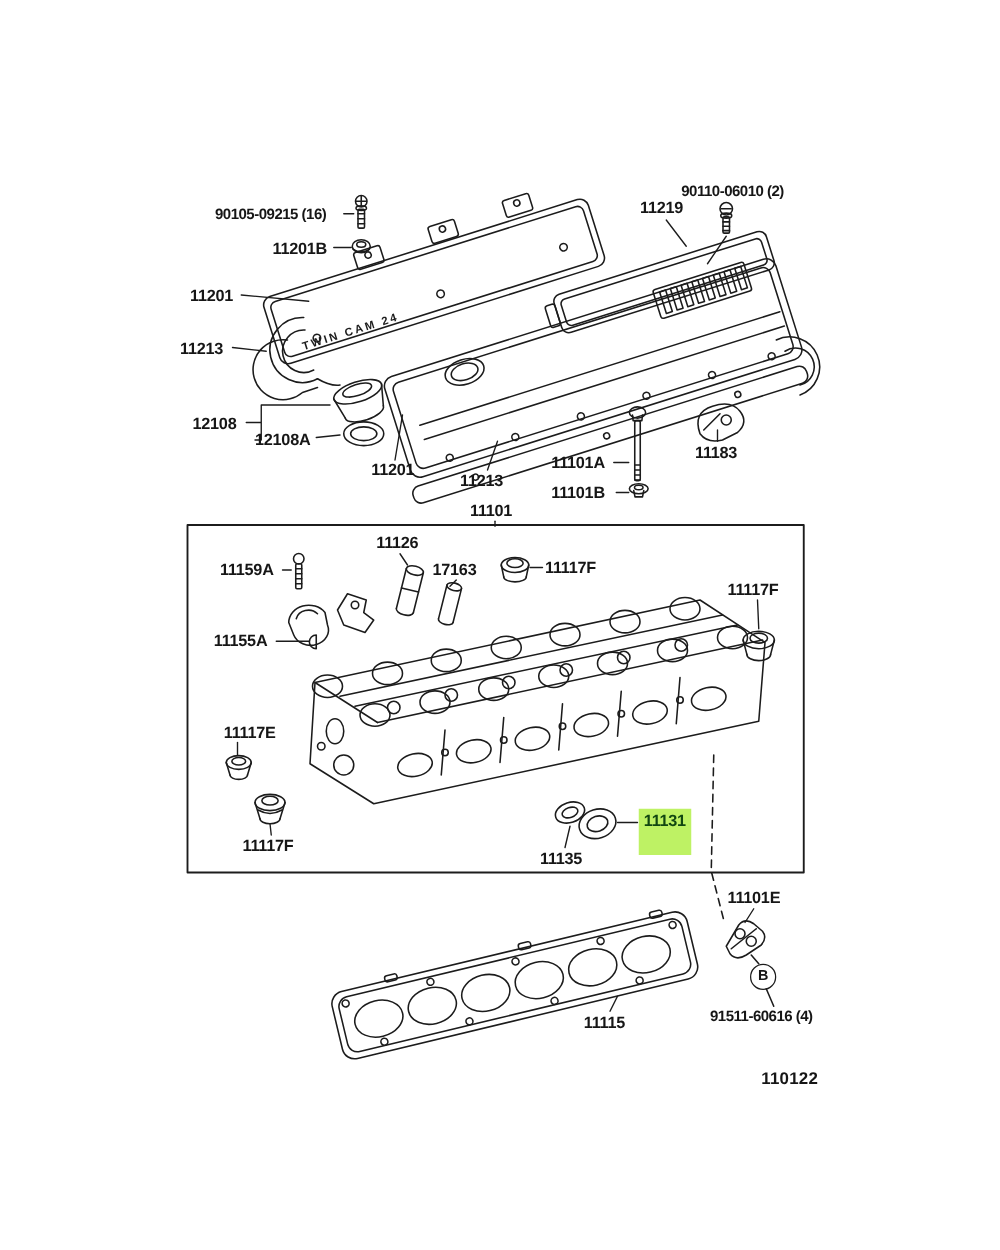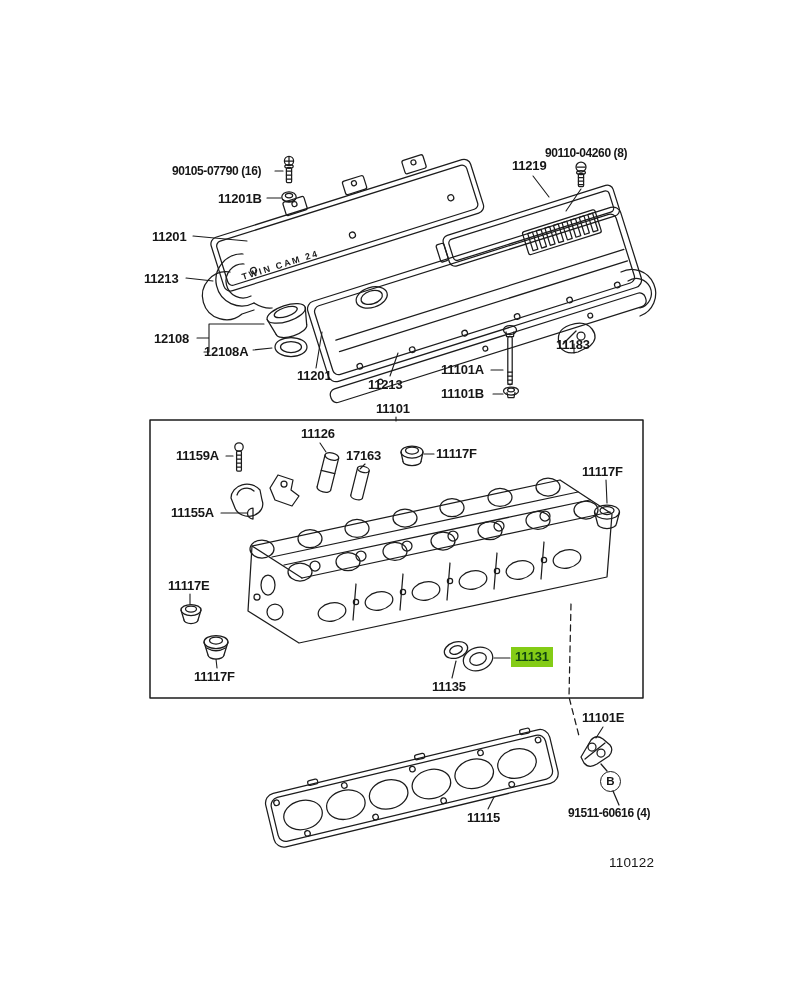--- a/index.html
+++ b/index.html
@@ -2,22 +2,22 @@
 <html><head>
 <meta charset="utf-8">
 <style>
   html,body{margin:0;padding:0;background:#ffffff;}
   .stage{position:relative;width:800px;height:1000px;background:#ffffff;overflow:hidden;
          font-family:"Liberation Sans",sans-serif;}
   svg{position:absolute;left:0;top:0;}
   .lbl{position:absolute;font-weight:bold;font-size:13px;color:#161616;
        white-space:nowrap;letter-spacing:-0.2px;line-height:15px;cursor:pointer;}
   .lbl.small{font-size:12px;letter-spacing:-0.4px;}
-  .lbl.hl{background:#84cc16;color:#114711;padding:1px 4px 2px 4px;line-height:17px;}
-  .code{position:absolute;font-weight:normal;font-size:13.5px;color:#161616;letter-spacing:0.2px;}
+  .lbl.hl{background:#bef264;color:#114711;padding:1px 4px 19px 4px;line-height:17px;}
+  .code{position:absolute;font-weight:bold;font-size:13.5px;color:#161616;letter-spacing:0.2px;}
   .bref{position:absolute;width:19px;height:19px;border:1.6px solid #1c1c1c;border-radius:50%;
         font-weight:bold;font-size:11.5px;color:#161616;text-align:center;line-height:19px;}
 </style>
 </head>
 <body>
 
 <div class="stage">
 
 <svg width="800" height="1000" viewBox="0 0 800 1000" stroke="#1c1c1c" fill="none" stroke-width="1.25" stroke-linecap="round" stroke-linejoin="round">
 
@@ -306,41 +306,41 @@
     <path d="M221,513 h26"></path>
     <path d="M190,594 v10"></path>
     <path d="M217,668 L216,659"></path>
     <path d="M510,658 L494,658"></path>
     <path d="M452,678 L456,661"></path>
     <path d="M603,727 L596,738"></path>
     <path d="M488,809 L494,797"></path>
   </g>
 </svg>
 
-<div class="lbl small" style="left:172px;top:164px">90105-07790 (16)</div>
+<div class="lbl small" style="left:172px;top:164px">90105-09215 (16)</div>
 <div class="lbl" style="left:218px;top:191px">11201B</div>
 <div class="lbl" style="left:512px;top:158px">11219</div>
-<div class="lbl small" style="left:545px;top:146px">90110-04260 (8)</div>
+<div class="lbl small" style="left:545px;top:146px">90110-06010 (2)</div>
 <div class="lbl" style="left:152px;top:229px">11201</div>
 <div class="lbl" style="left:144px;top:271px">11213</div>
 <div class="lbl" style="left:154px;top:331px">12108</div>
 <div class="lbl" style="left:204px;top:344px">12108A</div>
 <div class="lbl" style="left:297px;top:368px">11201</div>
 <div class="lbl" style="left:368px;top:377px">11213</div>
 <div class="lbl" style="left:441px;top:362px">11101A</div>
 <div class="lbl" style="left:441px;top:386px">11101B</div>
-<div class="lbl" style="left:556px;top:337px">11183</div>
+<div class="lbl" style="left:556px;top:354px">11183</div>
 <div class="lbl" style="left:376px;top:401px">11101</div>
 <div class="lbl" style="left:176px;top:448px">11159A</div>
 <div class="lbl" style="left:301px;top:426px">11126</div>
 <div class="lbl" style="left:346px;top:448px">17163</div>
 <div class="lbl" style="left:436px;top:446px">11117F</div>
 <div class="lbl" style="left:582px;top:464px">11117F</div>
 <div class="lbl" style="left:171px;top:505px">11155A</div>
-<div class="lbl" style="left:168px;top:578px">11117E</div>
+<div class="lbl" style="left:179px;top:578px">11117E</div>
 <div class="lbl" style="left:194px;top:669px">11117F</div>
 <div class="lbl hl" style="left:511px;top:647px">11131</div>
 <div class="lbl" style="left:432px;top:679px">11135</div>
 <div class="lbl" style="left:582px;top:710px">11101E</div>
 <div class="bref" style="left:600px;top:771px">B</div>
 <div class="lbl small" style="left:568px;top:806px">91511-60616 (4)</div>
 <div class="lbl" style="left:467px;top:810px">11115</div>
 <div class="code" style="left:609px;top:855px">110122</div>
 
 </div>

